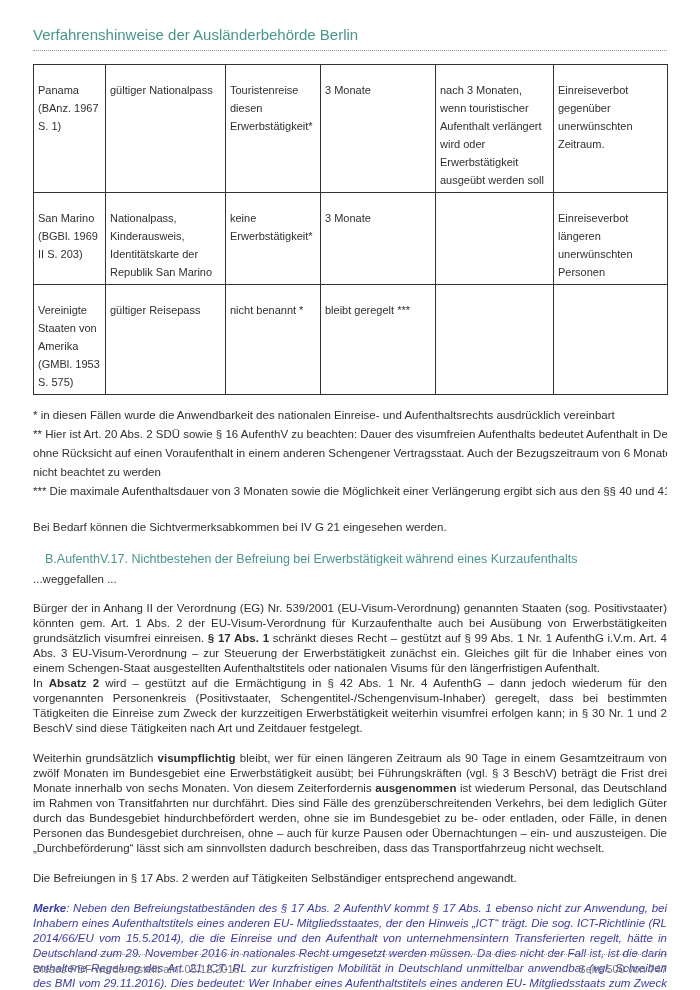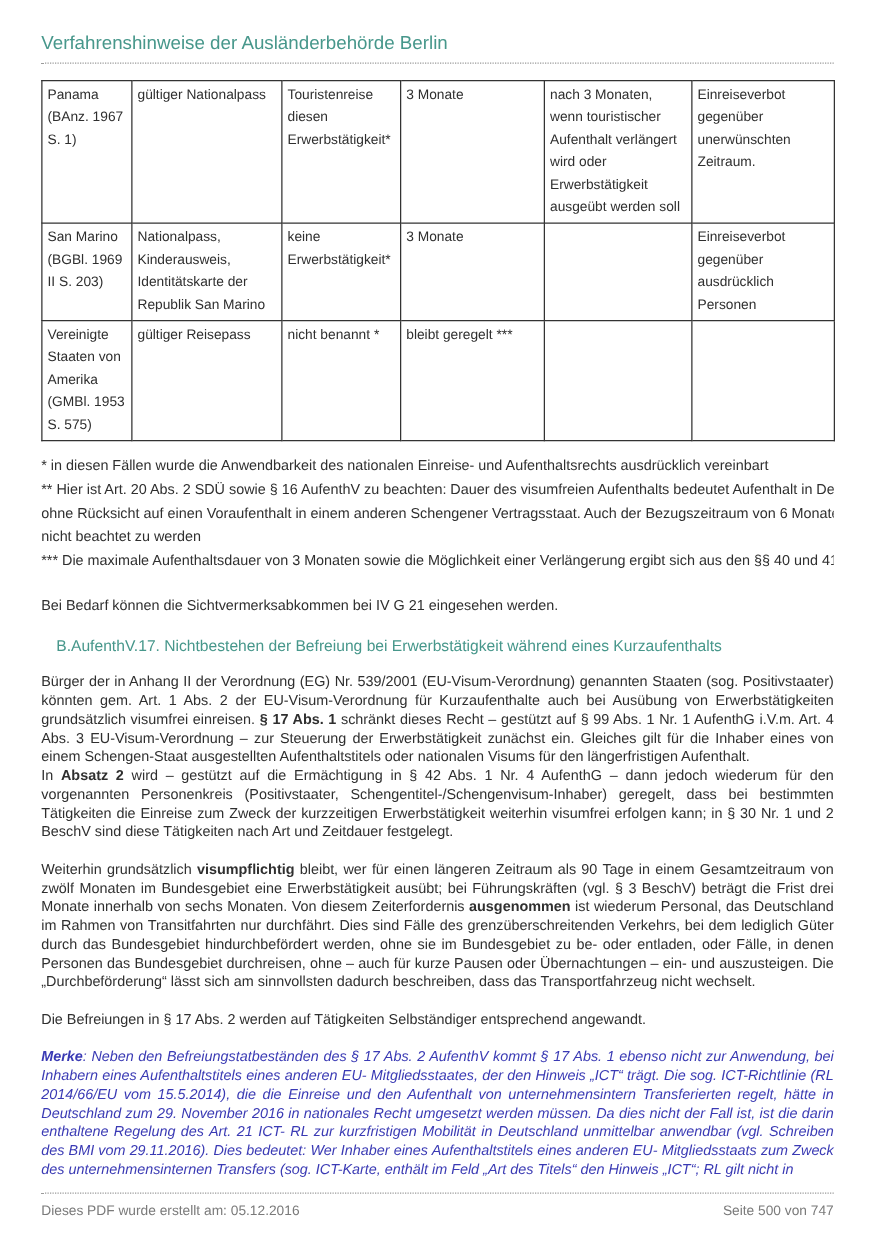--- a/index.html
+++ b/index.html
@@ -26,21 +26,21 @@
     width:634px;
     border-collapse:collapse;
     table-layout:fixed;
     font-size:11px;
     line-height:18px;
     color:#2f2f2f;
   }
   table.visa-table td {
     border:1px solid #333333;
     vertical-align:top;
-    padding:2px 4px 3px 4px;
+    padding:16px 4px 3px 4px;
     overflow:hidden;
   }
   .footnotes {
     margin-top:11px;
     font-size:11.5px;
     line-height:19px;
   }
   .fn-line { white-space:nowrap; overflow:hidden; width:634px; }
   .note {
     margin:17px 0 0 0;
@@ -109,21 +109,21 @@
         <td>3 Monate</td>
         <td>nach 3 Monaten, wenn touristischer Aufenthalt verlängert wird oder Erwerbstätigkeit ausgeübt werden soll</td>
         <td>Einreiseverbot gegenüber unerwünschten Zeitraum.</td>
       </tr>
       <tr>
         <td>San Marino (BGBl. 1969 II S. 203)</td>
         <td>Nationalpass, Kinderausweis, Identitätskarte der Republik San Marino</td>
         <td>keine Erwerbstätigkeit*</td>
         <td>3 Monate</td>
         <td></td>
-        <td>Einreiseverbot gegenüber ausdrücklich Personen</td>
+        <td>Einreiseverbot längeren unerwünschten Personen</td>
       </tr>
       <tr>
         <td>Vereinigte Staaten von Amerika (GMBl. 1953 S. 575)</td>
         <td>gültiger Reisepass</td>
         <td>nicht benannt *</td>
         <td>bleibt geregelt ***</td>
         <td></td>
         <td></td>
       </tr>
     </tbody>
@@ -133,20 +133,21 @@
     <div class="fn-line">* in diesen Fällen wurde die Anwendbarkeit des nationalen Einreise- und Aufenthaltsrechts ausdrücklich vereinbart</div>
     <div class="fn-line">** Hier ist Art. 20 Abs. 2 SDÜ sowie § 16 AufenthV zu beachten: Dauer des visumfreien Aufenthalts bedeutet Aufenthalt in Deutschland</div>
     <div class="fn-line">ohne Rücksicht auf einen Voraufenthalt in einem anderen Schengener Vertragsstaat. Auch der Bezugszeitraum von 6 Monaten braucht</div>
     <div class="fn-line">nicht beachtet zu werden</div>
     <div class="fn-line">*** Die maximale Aufenthaltsdauer von 3 Monaten sowie die Möglichkeit einer Verlängerung ergibt sich aus den §§ 40 und 41 AufenthV</div>
   </div>
 
   <p class="note">Bei Bedarf können die Sichtvermerksabkommen bei IV G 21 eingesehen werden.</p>
 
   <h2 class="section-heading">B.AufenthV.17. Nichtbestehen der Befreiung bei Erwerbstätigkeit während eines Kurzaufenthalts</h2>
+  <p class="weggefallen">...weggefallen ...</p>
 
   <div class="block1">
     <p class="para"><span>Bürger der in Anhang II der Verordnung (EG) Nr. 539/2001 (EU-Visum-Verordnung) genannten Staaten (sog. Positivstaater) könnten gem. Art. 1 Abs. 2 der EU-Visum-Verordnung für Kurzaufenthalte auch bei Ausübung von Erwerbstätigkeiten grundsätzlich visumfrei einreisen. </span><b>§ 17 Abs. 1</b><span> schränkt dieses Recht – gestützt auf § 99 Abs. 1 Nr. 1 AufenthG i.V.m. Art. 4 Abs. 3 EU-Visum-Verordnung – zur Steuerung der Erwerbstätigkeit zunächst ein. Gleiches gilt für die Inhaber eines von einem Schengen-Staat ausgestellten Aufenthaltstitels oder nationalen Visums für den längerfristigen Aufenthalt.</span></p>
     <p class="para"><span>In </span><b>Absatz 2</b><span> wird – gestützt auf die Ermächtigung in § 42 Abs. 1 Nr. 4 AufenthG – dann jedoch wiederum für den vorgenannten Personenkreis (Positivstaater, Schengentitel-/Schengenvisum-Inhaber) geregelt, dass bei bestimmten Tätigkeiten die Einreise zum Zweck der kurzzeitigen Erwerbstätigkeit weiterhin visumfrei erfolgen kann; in § 30 Nr. 1 und 2 BeschV sind diese Tätigkeiten nach Art und Zeitdauer festgelegt.</span></p>
   </div>
 
   <p class="para spaced"><span>Weiterhin grundsätzlich </span><b>visumpflichtig</b><span> bleibt, wer für einen längeren Zeitraum als 90 Tage in einem Gesamtzeitraum von zwölf Monaten im Bundesgebiet eine Erwerbstätigkeit ausübt; bei Führungskräften (vgl. § 3 BeschV) beträgt die Frist drei Monate innerhalb von sechs Monaten. Von diesem Zeiterfordernis </span><b>ausgenommen</b><span> ist wiederum Personal, das Deutschland im Rahmen von Transitfahrten nur durchfährt. Dies sind Fälle des grenzüberschreitenden Verkehrs, bei dem lediglich Güter durch das Bundesgebiet hindurchbefördert werden, ohne sie im Bundesgebiet zu be- oder entladen, oder Fälle, in denen Personen das Bundesgebiet durchreisen, ohne – auch für kurze Pausen oder Übernachtungen – ein- und auszusteigen. Die „Durchbeförderung“ lässt sich am sinnvollsten dadurch beschreiben, dass das Transportfahrzeug nicht wechselt.</span></p>
 
   <p class="para spaced">Die Befreiungen in § 17 Abs. 2 werden auf Tätigkeiten Selbständiger entsprechend angewandt.</p>
 

